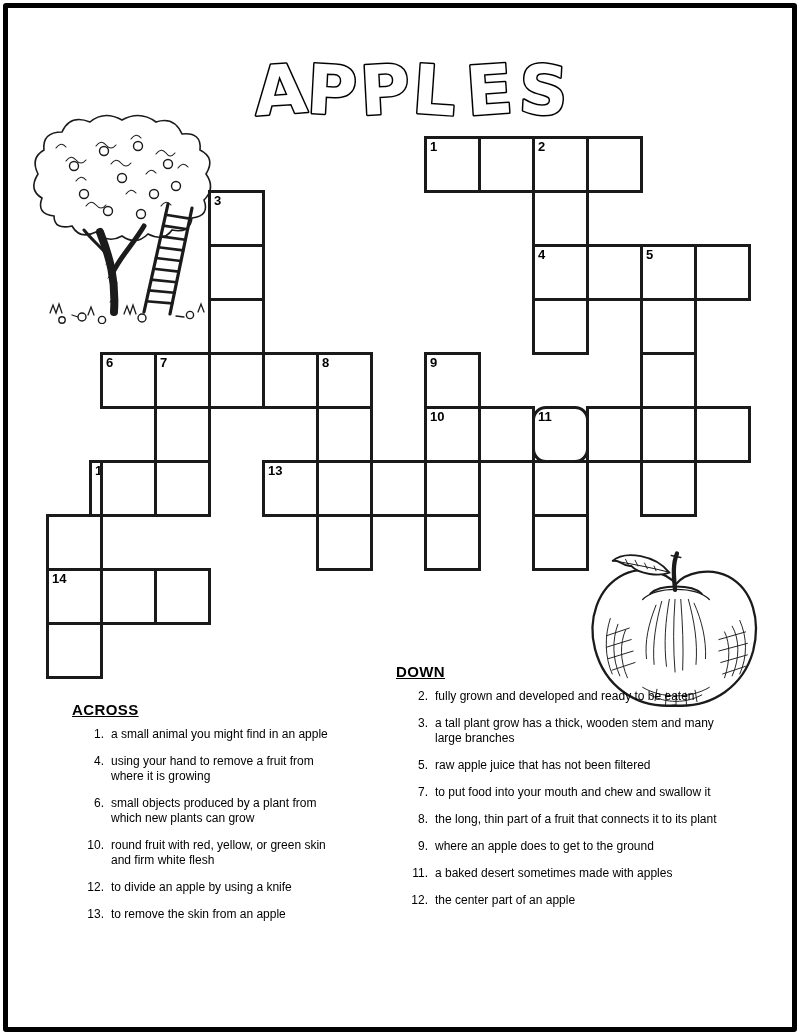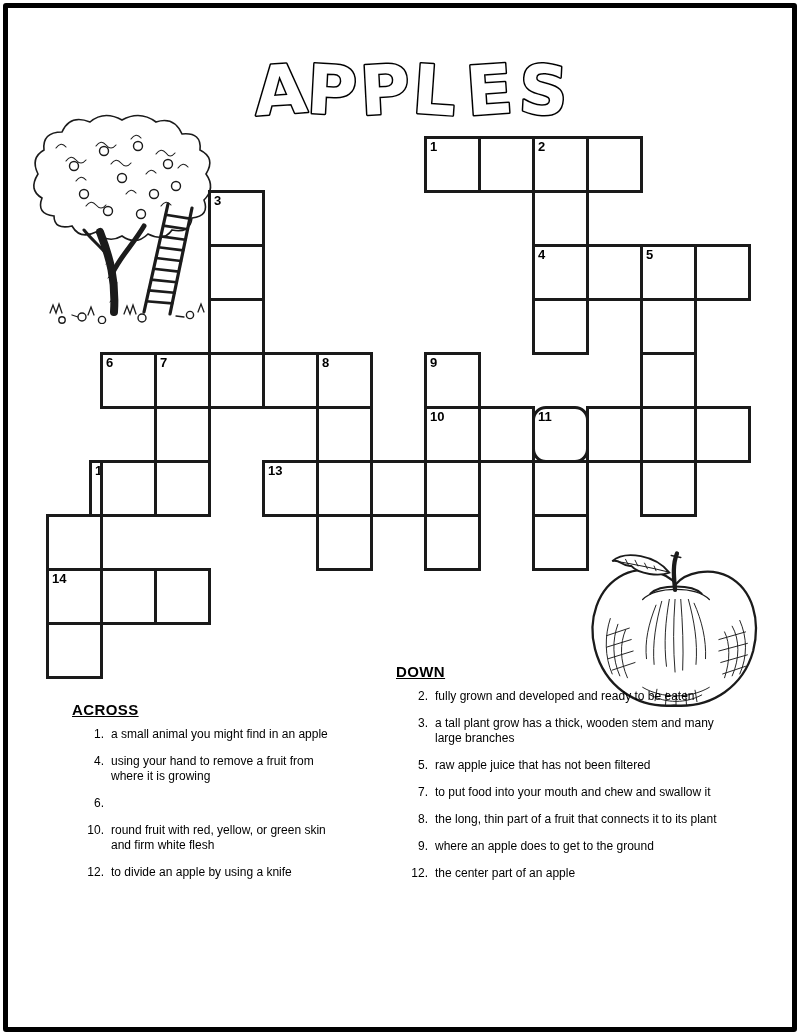--- a/index.html
+++ b/index.html
@@ -258,30 +258,36 @@
           <span class="cnum">1.</span>
           <span class="ctext">a small animal you might find in an apple</span>
         </div>
         <div class="clue">
           <span class="cnum">4.</span>
           <span class="ctext">using your hand to remove a fruit from
 where it is growing</span>
         </div>
         <div class="clue">
           <span class="cnum">6.</span>
+          <span class="ctext">small objects produced by a plant from
+which new plants can grow</span>
         </div>
         <div class="clue">
           <span class="cnum">10.</span>
           <span class="ctext">round fruit with red, yellow, or green skin
 and firm white flesh</span>
         </div>
         <div class="clue">
           <span class="cnum">12.</span>
           <span class="ctext">to divide an apple by using a knife</span>
         </div>
+        <div class="clue">
+          <span class="cnum">13.</span>
+          <span class="ctext">to remove the skin from an apple</span>
+        </div>
       </div>
   </div>
 
   <div class="clues down">
     <div class="clues-heading">DOWN</div>
     <div>
         <div class="clue">
           <span class="cnum">2.</span>
           <span class="ctext">fully grown and developed and ready to be eaten</span>
         </div>
@@ -300,19 +306,23 @@
         </div>
         <div class="clue">
           <span class="cnum">8.</span>
           <span class="ctext">the long, thin part of a fruit that connects it to its plant</span>
         </div>
         <div class="clue">
           <span class="cnum">9.</span>
           <span class="ctext">where an apple does to get to the ground</span>
         </div>
         <div class="clue">
+          <span class="cnum">11.</span>
+          <span class="ctext">a baked desert sometimes made with apples</span>
+        </div>
+        <div class="clue">
           <span class="cnum">12.</span>
           <span class="ctext">the center part of an apple</span>
         </div>
       </div>
   </div>
 
 </div>
 
 </body></html>

